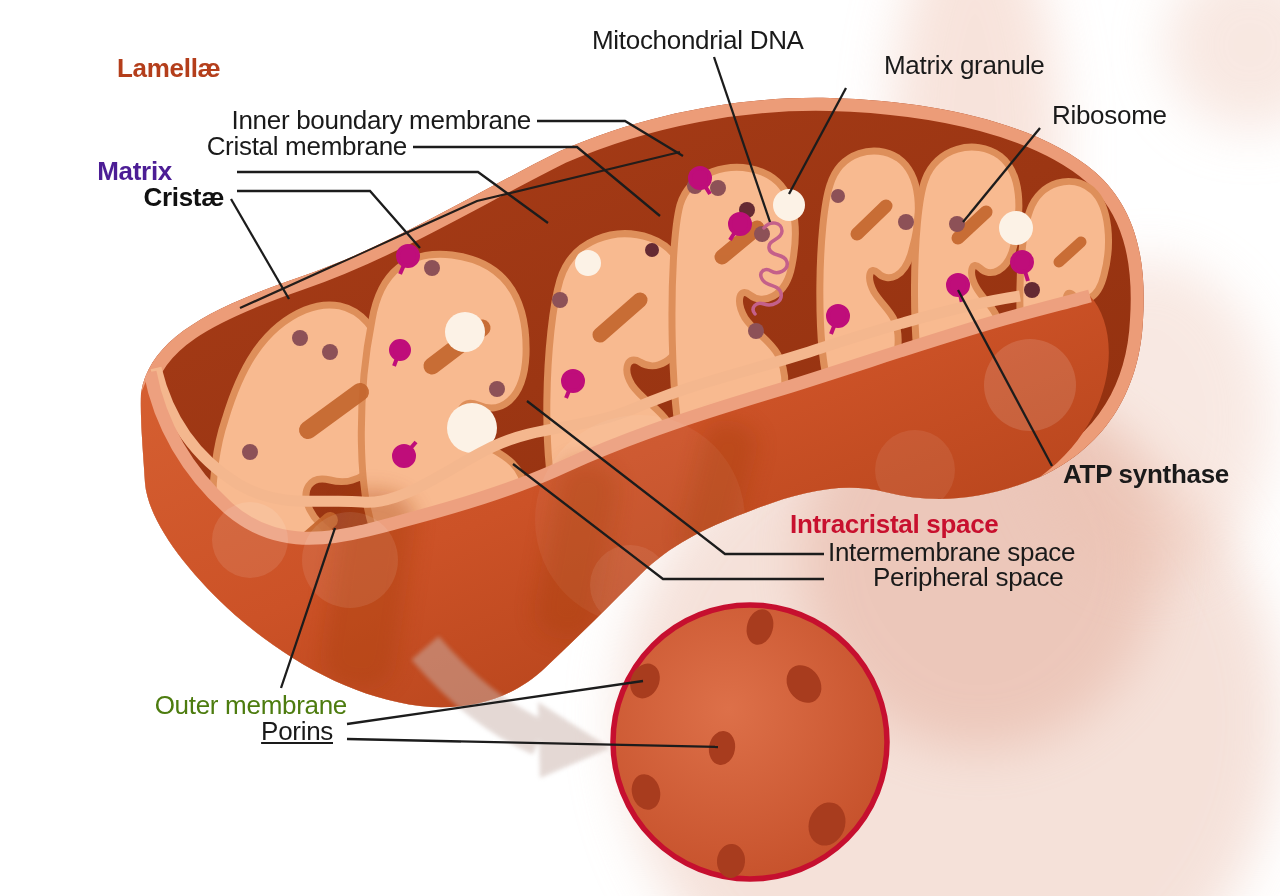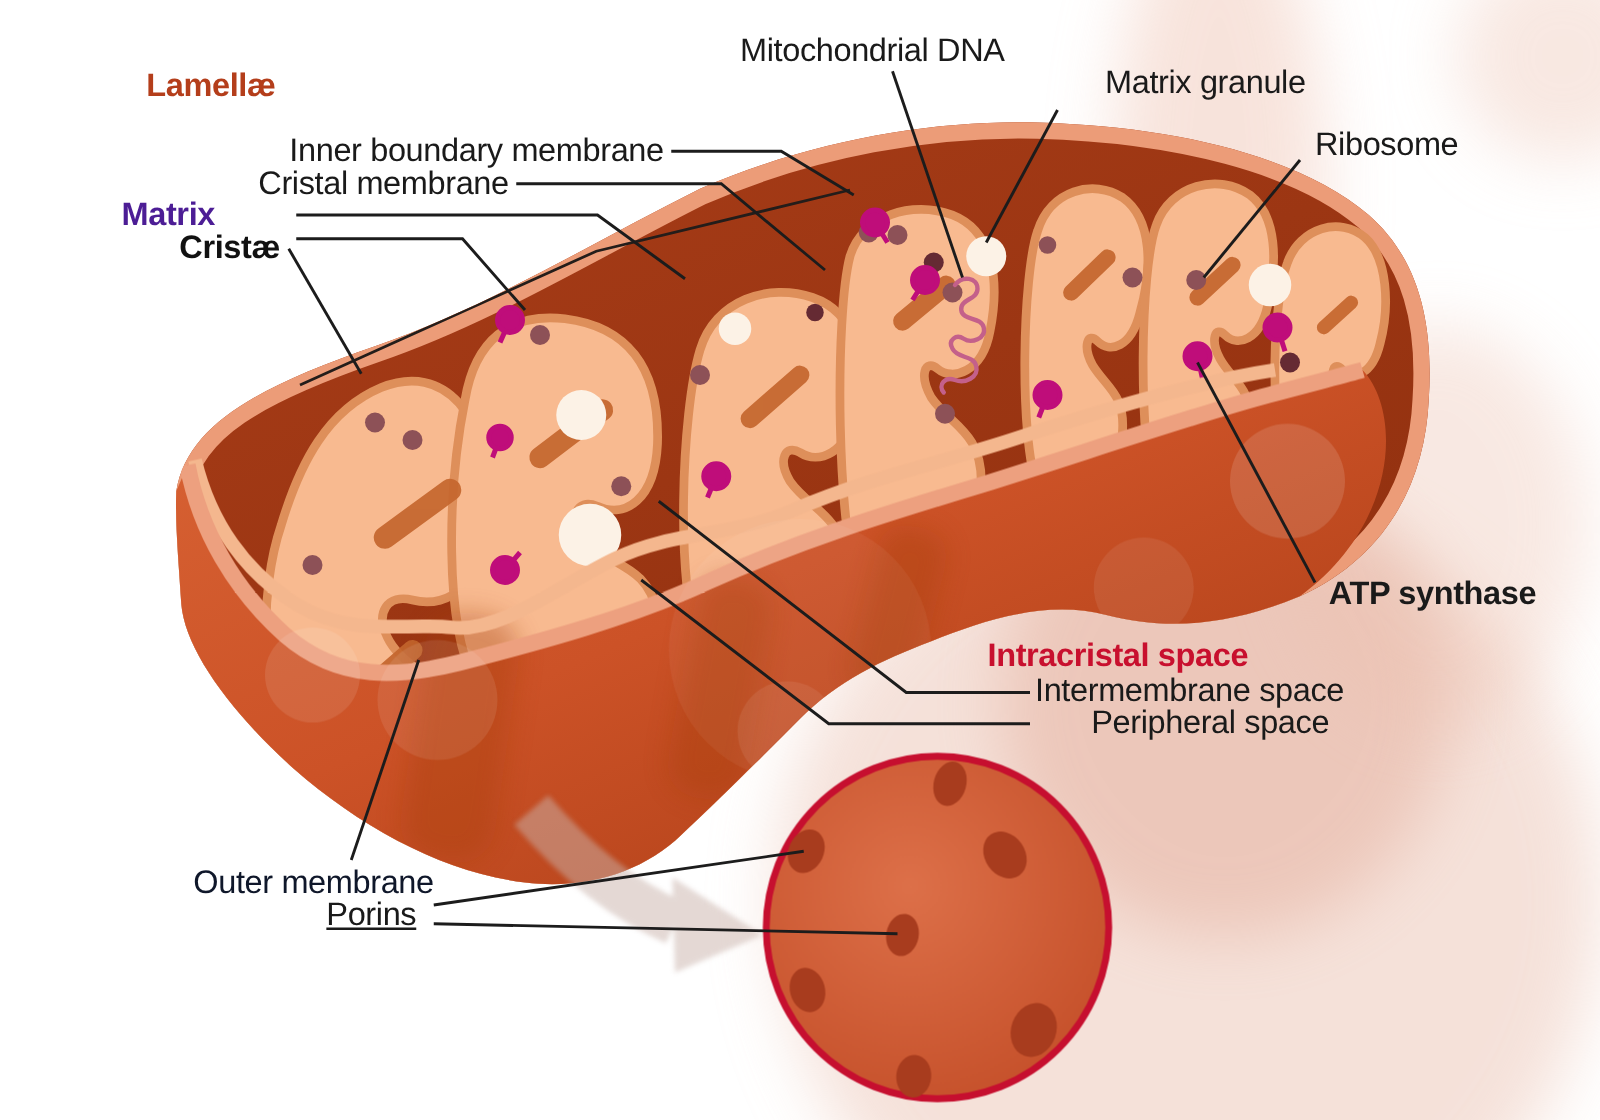--- a/index.html
+++ b/index.html
@@ -205,16 +205,16 @@
 <div class="label ralign" style="right: 749px; top: 107px; color: rgb(26, 26, 26);">Inner boundary membrane</div>
 <div class="label bold ralign" style="right: 1108px; top: 158px; color: #4c1d95;">Matrix</div>
 <div class="label bold ralign" style="right: 1056px; top: 184px; color: rgb(17, 17, 17);">Cristæ</div>
 <div class="label" style="left: 592px; top: 27px; color: rgb(26, 26, 26);">Mitochondrial DNA</div>
 <div class="label" style="left: 884px; top: 52px; color: rgb(26, 26, 26);">Matrix granule</div>
 <div class="label" style="left: 1052px; top: 102px; color: rgb(26, 26, 26);">Ribosome</div>
 <div class="label" style="left: 1063px; top: 461px; color: rgb(26, 26, 26); font-weight: bold;">ATP synthase</div>
 <div class="label bold" style="left: 790px; top: 511px; color: rgb(200, 16, 46);">Intracristal space</div>
 <div class="label" style="left: 828px; top: 539px; color: rgb(26, 26, 26);">Intermembrane space</div>
 <div class="label" style="left: 828px; top: 564px; color: rgb(26, 26, 26); margin-left: 45px;">Peripheral space</div>
-<div class="label ralign" style="right: 933px; top: 692px; color: #0f172a;">Outer membrane</div>
+<div class="label ralign" style="right: 933px; top: 692px; color: #4d7c0f;">Outer membrane</div>
 <div class="label ralign" style="right: 947px; top: 718px; color: rgb(26, 26, 26); text-decoration: underline;">Porins</div>
 
 </div>
 
 </body></html>

